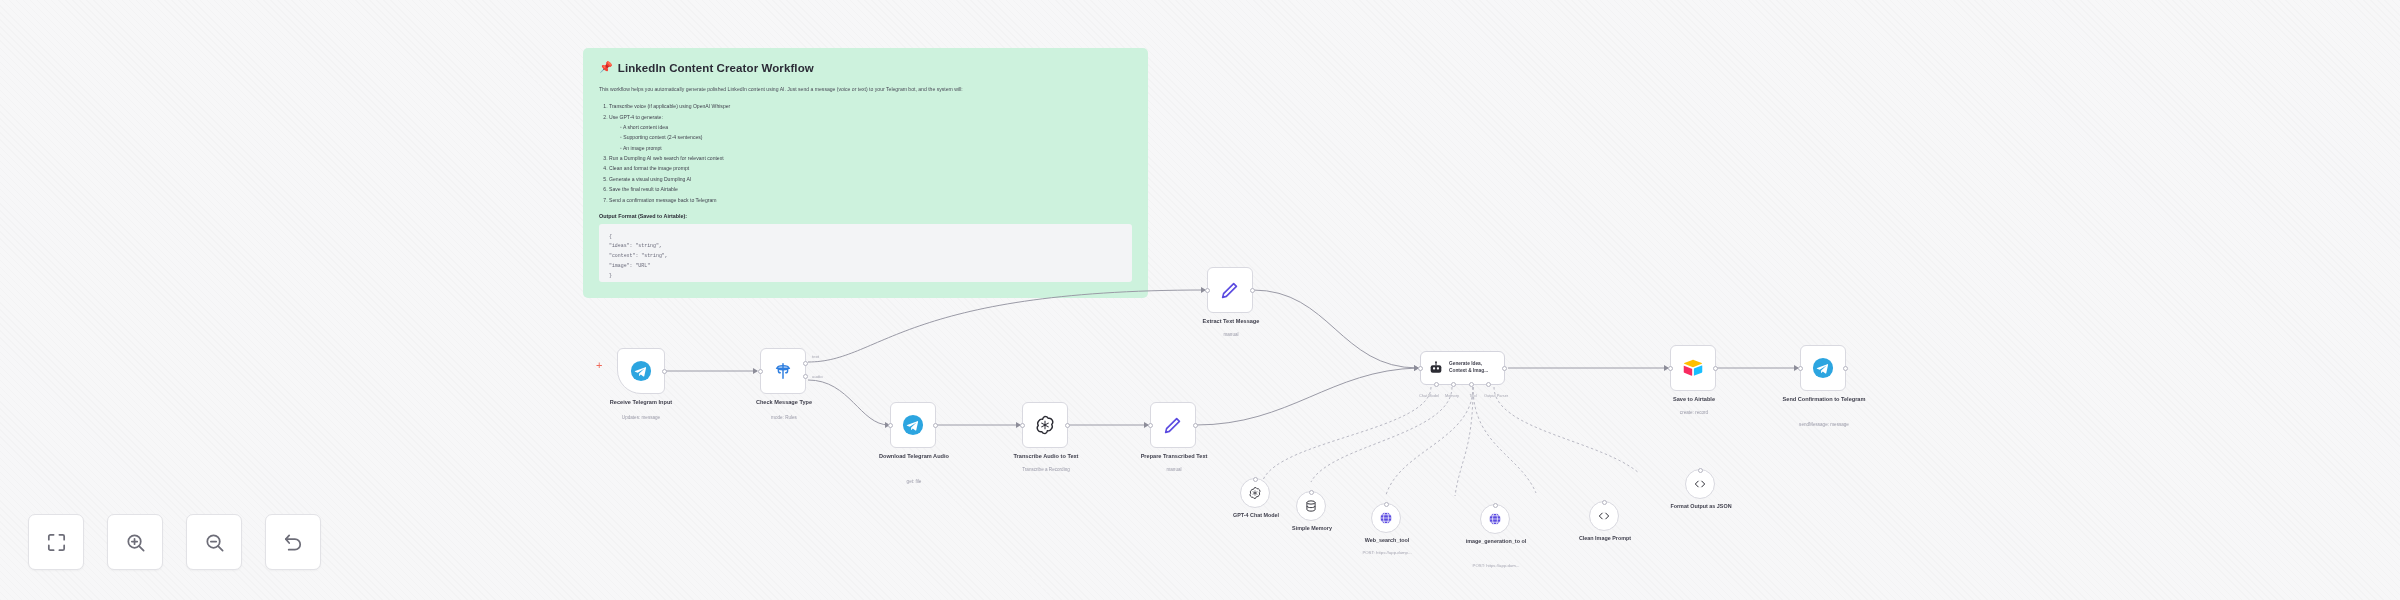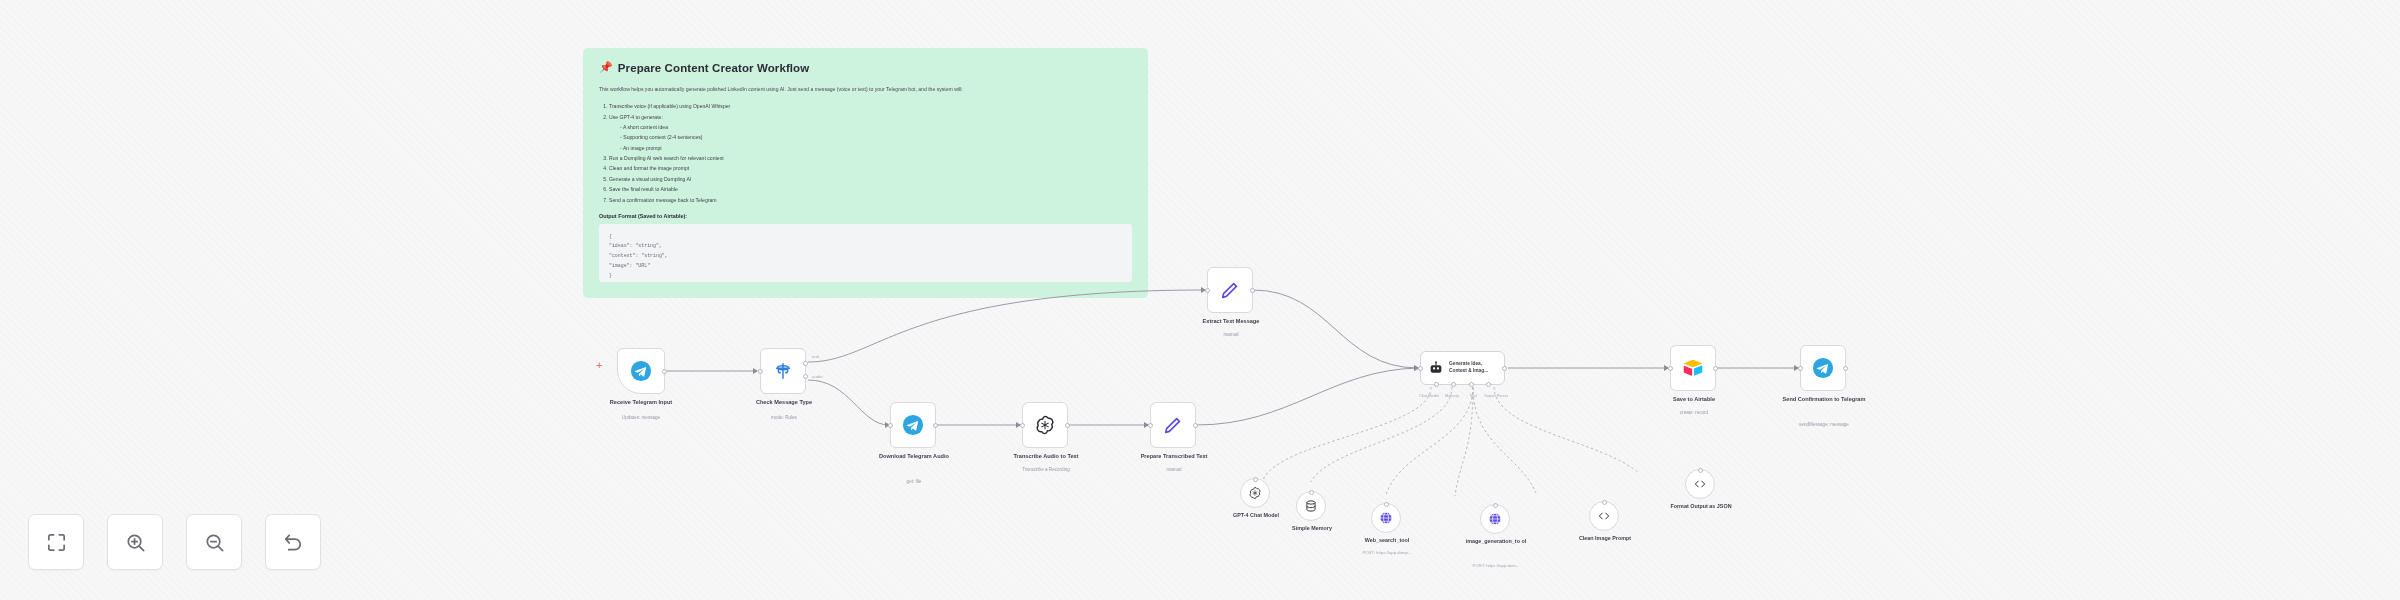--- a/index.html
+++ b/index.html
@@ -188,21 +188,21 @@
                        stroke-width: 1.8; stroke-linecap: round; stroke-linejoin: round; }
 </style>
 </head>
 <body>
 
 <div id="canvas">
 
   <div id="sticky">
     <div class="note-title">
       <span class="pin">📌</span>
-      <span>Prepare Content Creator Workflow</span>
+      <span>LinkedIn Content Creator Workflow</span>
     </div>
     <div class="note-desc">This workflow helps you automatically generate polished LinkedIn content using AI. Just send a message (voice or text) to your Telegram bot, and the system will:</div>
     <ol>
       <li><span>Transcribe voice (if applicable) using OpenAI Whisper</span></li>
       <li><span>Use GPT-4 to generate:</span>
         <ul>
           <li><span>A short content idea</span></li>
           <li><span>Supporting context (2-4 sentences)</span></li>
           <li><span>An image prompt</span></li>
         </ul>

